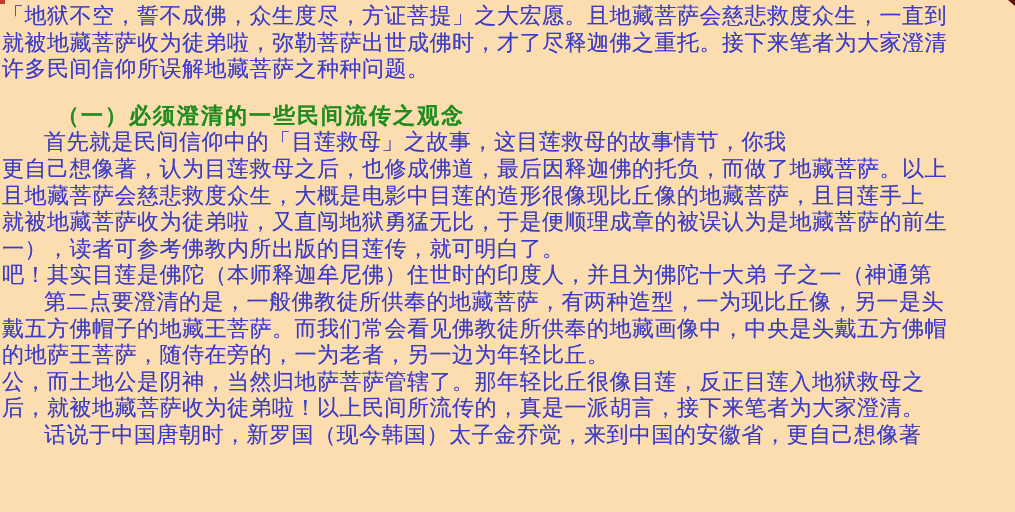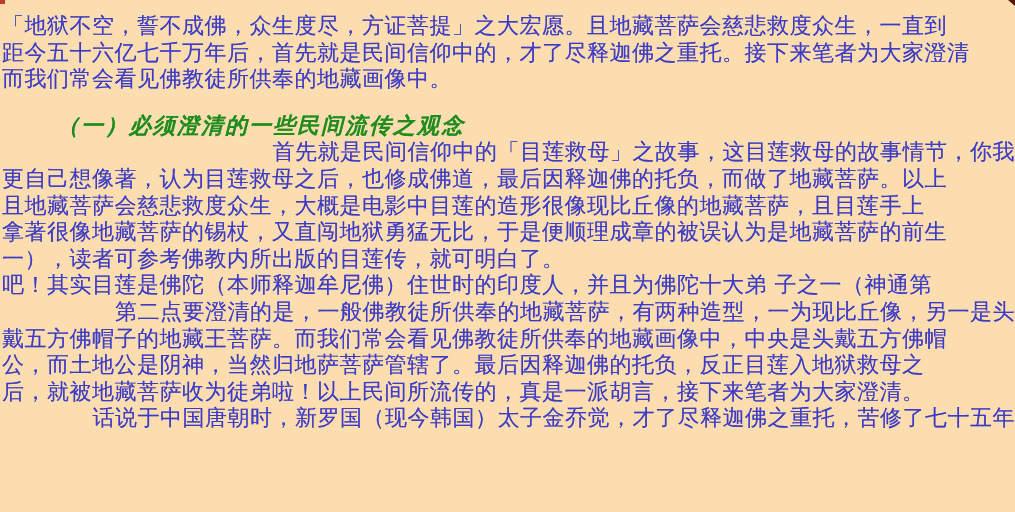--- a/index.html
+++ b/index.html
@@ -10,45 +10,43 @@
   html,body{margin:0;padding:0;}
   body{
     width:1015px;height:512px;
     background:var(--bg);
     font-family:"DejaVu Sans",sans-serif;
     overflow:hidden;
     position:relative;
   }
   .page{
     width:1015px;height:476px;
-    padding-top:13px;
+    padding-top:3px;
     box-sizing:border-box;
   }
   .line{
     white-space:pre;
     font-size:22px;
     letter-spacing:0.5px;
     line-height:26.6px;
     height:26.6px;
     color:var(--ink);
     padding-left:2px;
     
     text-shadow:0 0 0.6px rgba(60,60,198,0.55);
   }
   .line.heading{
     color:var(--heading);
     padding-left:57px;
     font-weight:bold;
     letter-spacing:2px;
     text-shadow:0 0 0.6px rgba(30,140,30,0.55);
-    font-style:italic;
   }
   .line.body-indent{
     padding-left:44px;
-    text-align:right;
   }
   .line.blank{
     height:20px;
     line-height:20px;
   }
   .artifact{
     position:absolute;
   }
   .artifact.tl{
     left:0;top:0;width:5px;height:4px;
@@ -59,31 +57,32 @@
     background:#5a1408;
     clip-path:polygon(100% 0,0 0,100% 100%);
   }
 </style>
 </head>
 <body>
 
 <div class="page">
   <div>
       <div class="line">「地狱不空，誓不成佛，众生度尽，方证菩提」之大宏愿。且地藏菩萨会慈悲救度众生，一直到</div>
-      <div class="line">距今五十六亿七千万年后，首先就是民间信仰中的，才了尽释迦佛之重托。接下来笔者为大家澄清</div>
-      <div class="line">而我们常会看见佛教徒所供奉的地藏画像中。</div>
+      <div class="line">就被地藏菩萨收为徒弟啦，弥勒菩萨出世成佛时，才了尽释迦佛之重托。接下来笔者为大家澄清</div>
+      <div class="line">许多民间信仰所误解地藏菩萨之种种问题。</div>
       <div class="line blank">&nbsp;</div>
       <div class="line heading">（一）必须澄清的一些民间流传之观念</div>
       <div class="line body-indent">首先就是民间信仰中的「目莲救母」之故事，这目莲救母的故事情节，你我</div>
       <div class="line">更自己想像著，认为目莲救母之后，也修成佛道，最后因释迦佛的托负，而做了地藏菩萨。以上</div>
       <div class="line">且地藏菩萨会慈悲救度众生，大概是电影中目莲的造形很像现比丘像的地藏菩萨，且目莲手上</div>
-      <div class="line">拿著很像地藏菩萨的锡杖，又直闯地狱勇猛无比，于是便顺理成章的被误认为是地藏菩萨的前生</div>
+      <div class="line">就被地藏菩萨收为徒弟啦，又直闯地狱勇猛无比，于是便顺理成章的被误认为是地藏菩萨的前生</div>
       <div class="line">一），读者可参考佛教内所出版的目莲传，就可明白了。</div>
       <div class="line">吧！其实目莲是佛陀（本师释迦牟尼佛）住世时的印度人，并且为佛陀十大弟 子之一（神通第</div>
       <div class="line body-indent">第二点要澄清的是，一般佛教徒所供奉的地藏菩萨，有两种造型，一为现比丘像，另一是头</div>
       <div class="line">戴五方佛帽子的地藏王菩萨。而我们常会看见佛教徒所供奉的地藏画像中，中央是头戴五方佛帽</div>
-      <div class="line">公，而土地公是阴神，当然归地萨菩萨管辖了。最后因释迦佛的托负，反正目莲入地狱救母之</div>
+      <div class="line">的地萨王菩萨，随侍在旁的，一为老者，另一边为年轻比丘。</div>
+      <div class="line">公，而土地公是阴神，当然归地萨菩萨管辖了。那年轻比丘很像目莲，反正目莲入地狱救母之</div>
       <div class="line">后，就被地藏菩萨收为徒弟啦！以上民间所流传的，真是一派胡言，接下来笔者为大家澄清。</div>
-      <div class="line body-indent">话说于中国唐朝时，新罗国（现今韩国）太子金乔觉，才了尽释迦佛之重托，苦修了七十五年</div>
+      <div class="line body-indent">话说于中国唐朝时，新罗国（现今韩国）太子金乔觉，来到中国的安徽省，更自己想像著</div>
     </div>
   <div class="artifact tl"></div>
   <div class="artifact tr"></div>
 </div>
 
 </body></html>

